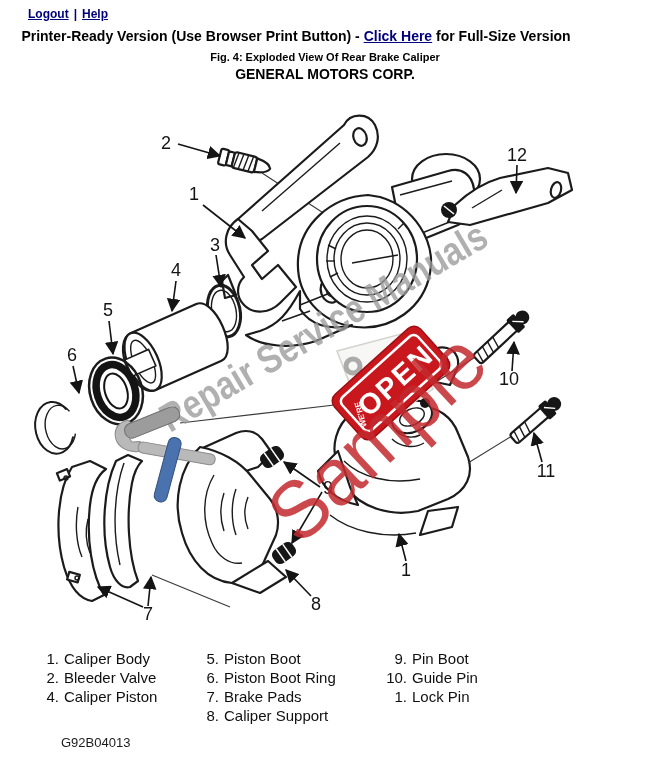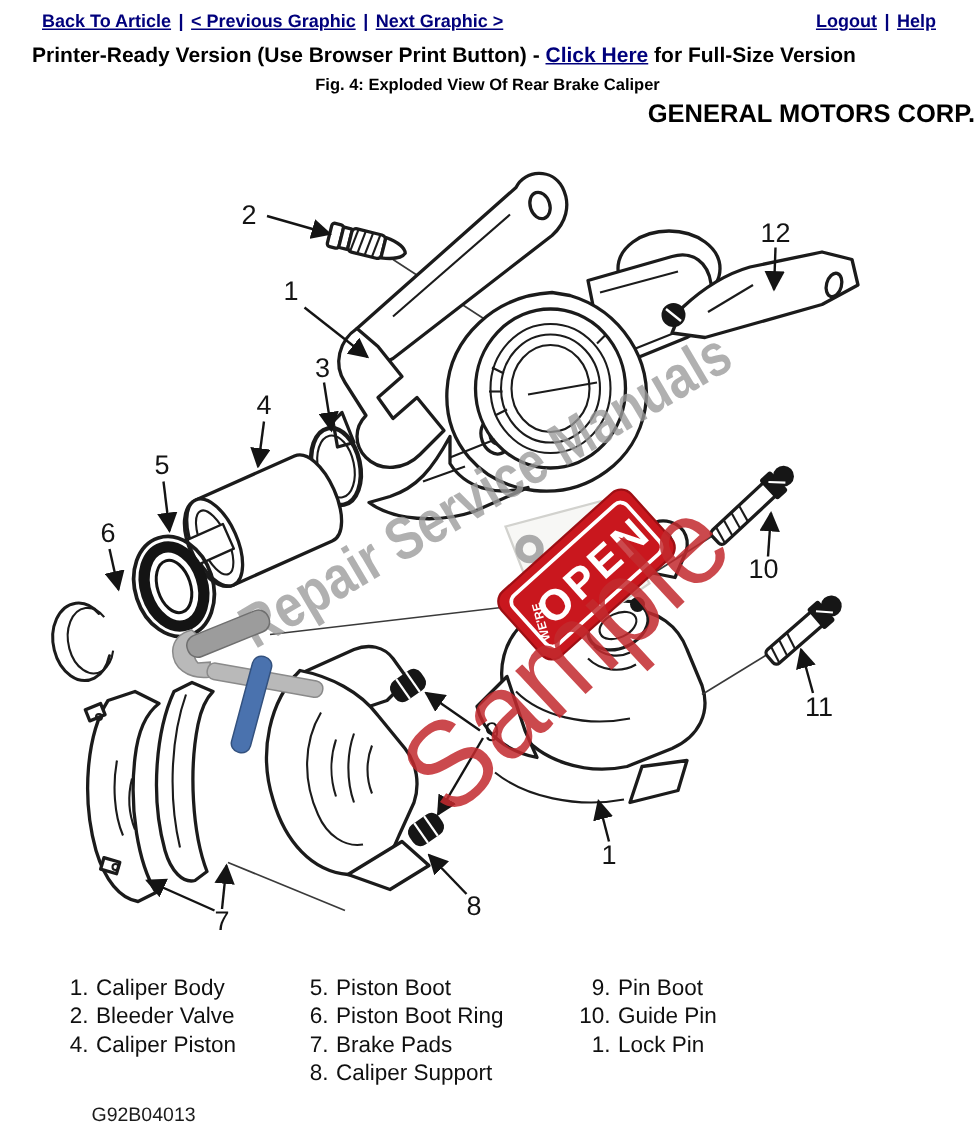--- a/index.html
+++ b/index.html
@@ -7,22 +7,22 @@
 
   .nav-row { position:absolute; top:7px; left:28px; right:26px; display:flex; justify-content:space-between;
              font-size:12px; font-weight:bold; white-space:nowrap; }
   .lnk { color:#00007c; text-decoration:underline; cursor:pointer; }
   .sep { color:#00007c; margin:0 5px; }
 
   .title-line { position:absolute; top:28px; left:0; width:592px; text-align:center;
                 font-size:14px; font-weight:bold; color:#000; }
   .fig-caption { position:absolute; top:51px; left:0; width:650px; text-align:center;
                  font-size:11px; font-weight:bold; color:#000; }
-  .company { position:absolute; top:66px; left:0; width:650px; text-align:right;
-             font-size:17px; font-weight:bold; color:#000; }
+  .company { position:absolute; top:66px; left:0; width:650px; text-align:center;
+             font-size:14px; font-weight:bold; color:#000; }
 
   #diagram { position:absolute; top:95px; left:0; }
 
   
   .s  { stroke:#1b1b1b; stroke-width:2.2; fill:none; stroke-linejoin:round; stroke-linecap:round; }
   .sw { stroke:#1b1b1b; stroke-width:2.2; fill:#ffffff; stroke-linejoin:round; }
   .t1 { stroke:#1b1b1b; stroke-width:1.4; fill:none; }
   .t0 { stroke:#3a3a3a; stroke-width:1.1; fill:none; }
   .dk { fill:#161616; stroke:none; }
   .callout { font:18px "Liberation Sans",sans-serif; fill:#141414; text-anchor:middle; }
@@ -38,23 +38,20 @@
   .prow { height:19px; line-height:19px; }
   .num { display:inline-block; text-align:right; margin-right:5px; }
   .pcol1 .num, .pcol2 .num { width:16px; }
   .pcol3 .num { width:24px; }
   .doc-code { position:absolute; top:735px; left:44px; font-size:13px; color:#1c1c1c;margin-left:17px; }
 </style>
 </head>
 <body>
 
 <div class="nav-row">
-  <span>
-    <span class="lnk">Back To Article</span><span class="sep">|</span><span class="lnk">&lt; Previous Graphic</span><span class="sep">|</span><span class="lnk">Next Graphic &gt;</span>
-  </span>
   <span>
     <span class="lnk">Logout</span><span class="sep">|</span><span class="lnk">Help</span>
   </span>
 </div>
 
 <div class="title-line"><span>Printer-Ready Version (Use Browser Print Button) - </span><span class="lnk">Click Here</span><span> for Full-Size Version</span></div>
 
 <div class="fig-caption">Fig. 4: Exploded View Of Rear Brake Caliper</div>
 <div class="company">GENERAL MOTORS CORP.</div>
 

